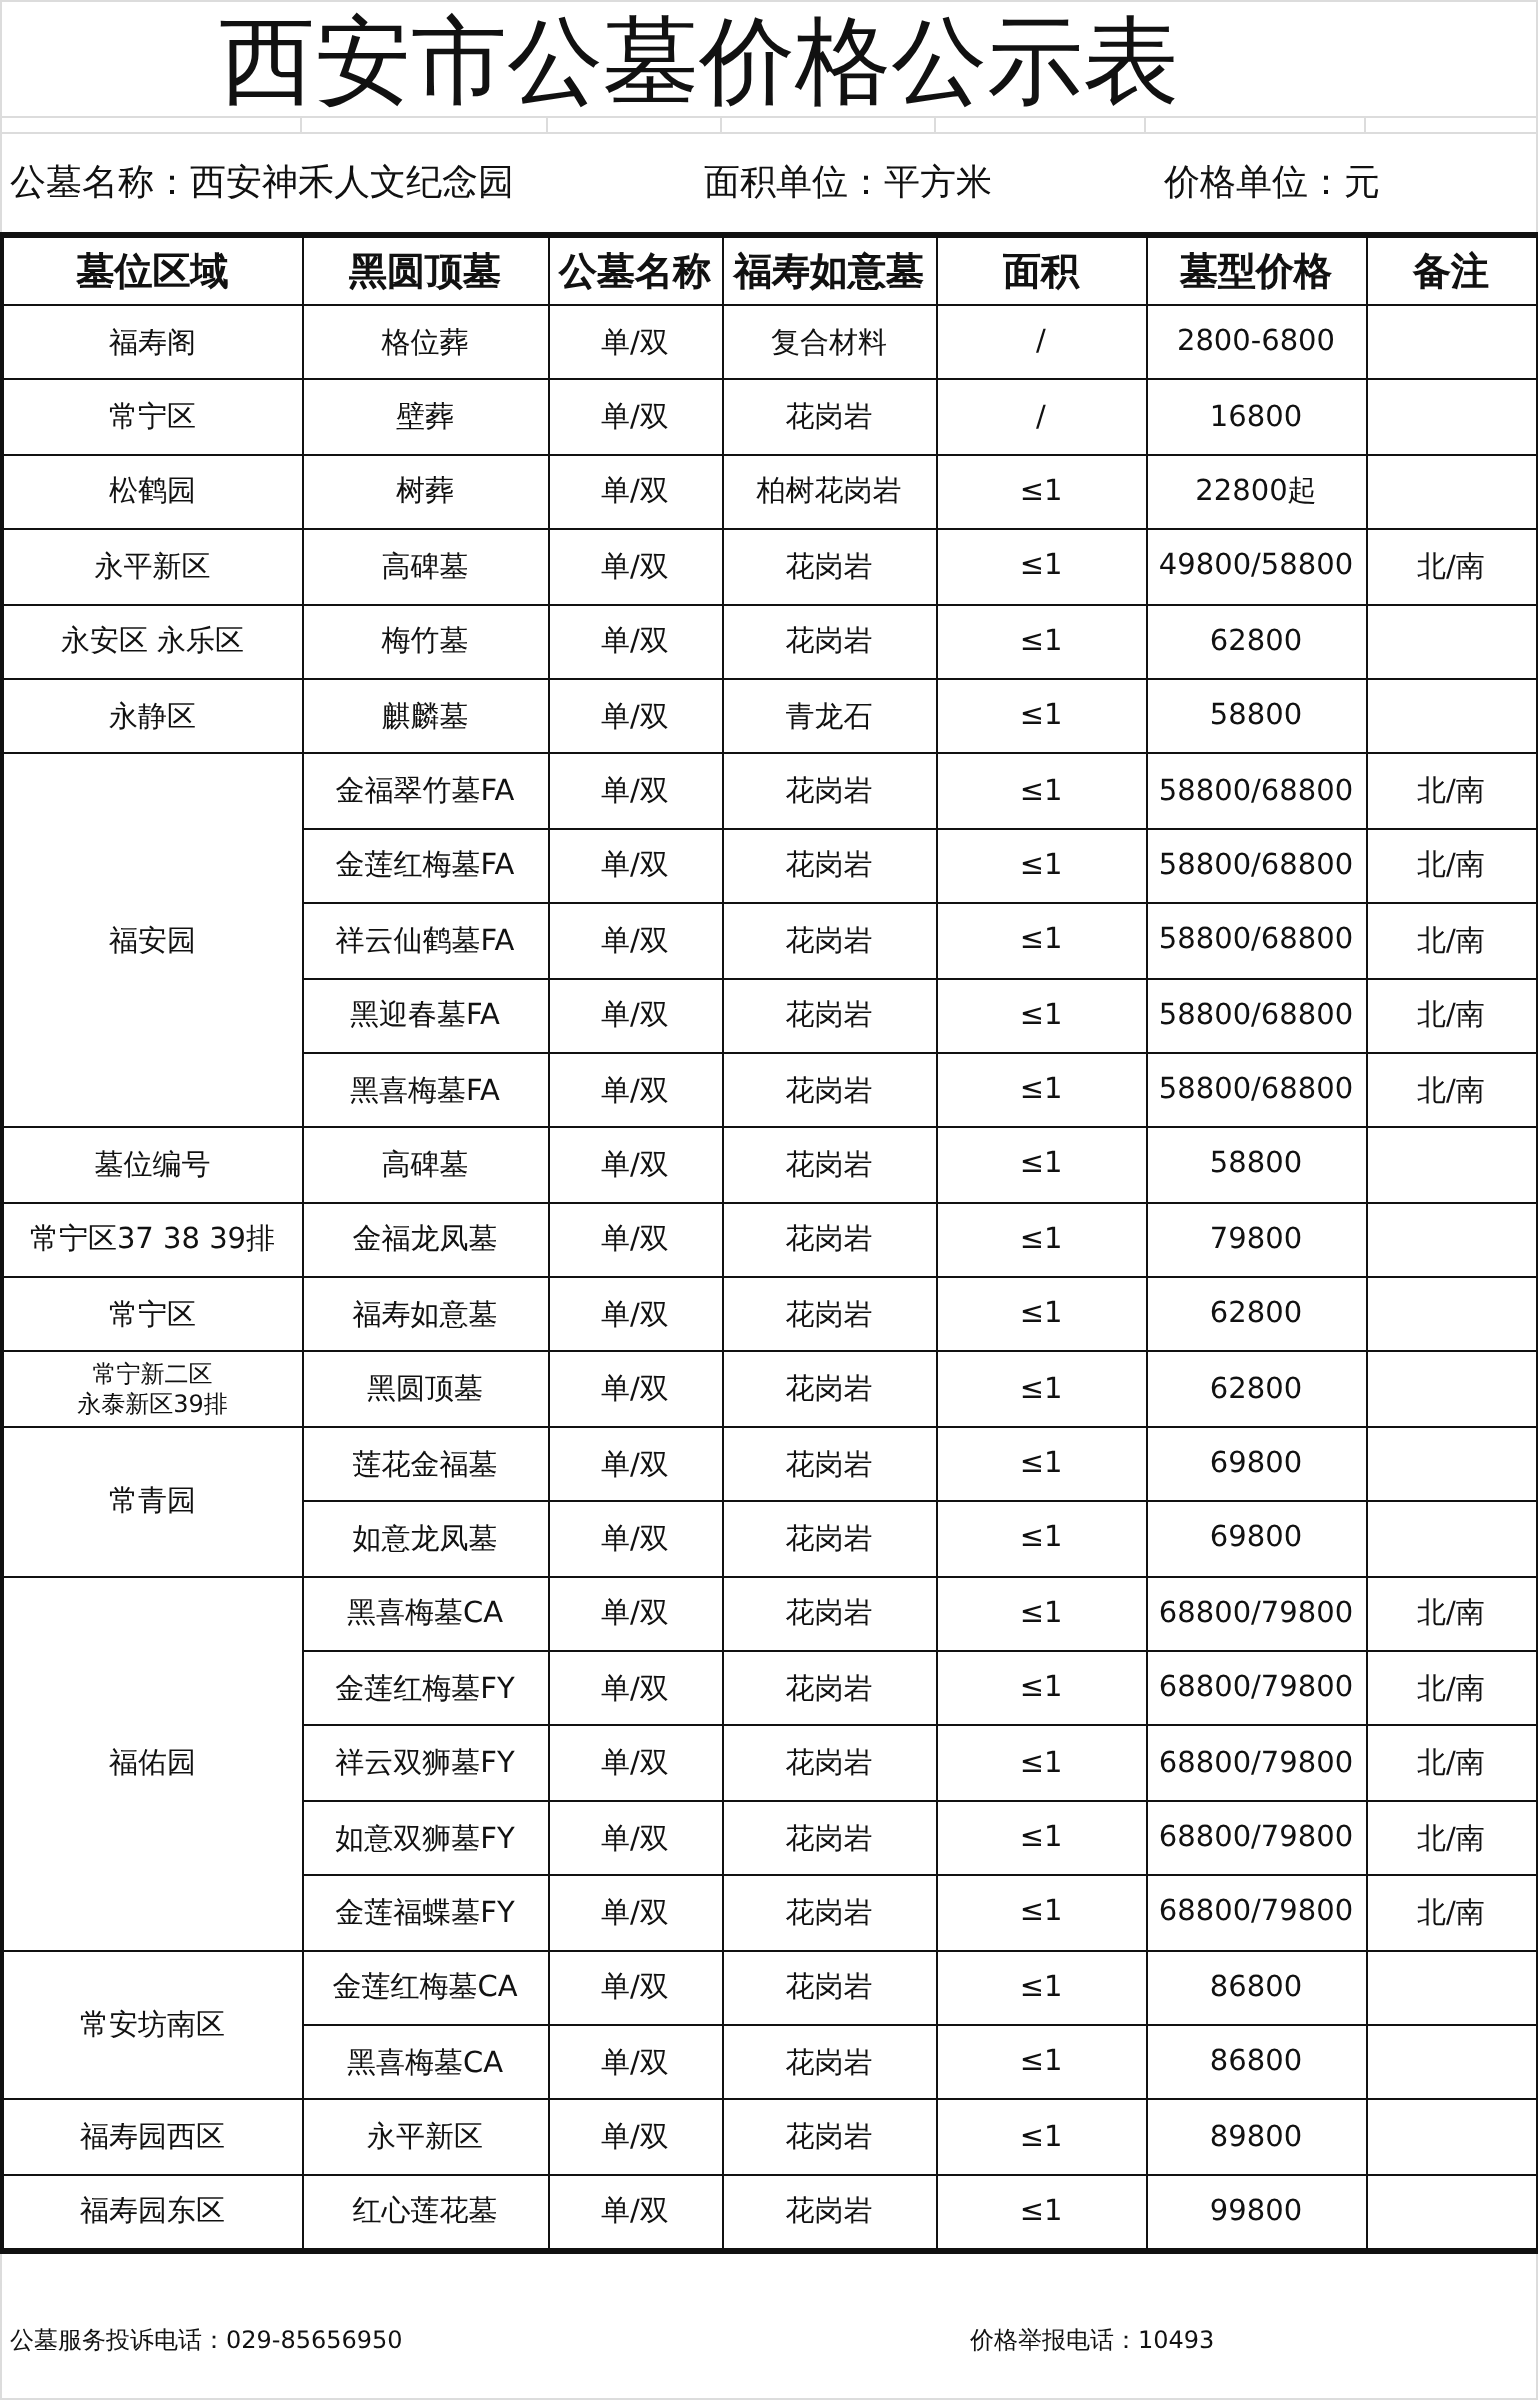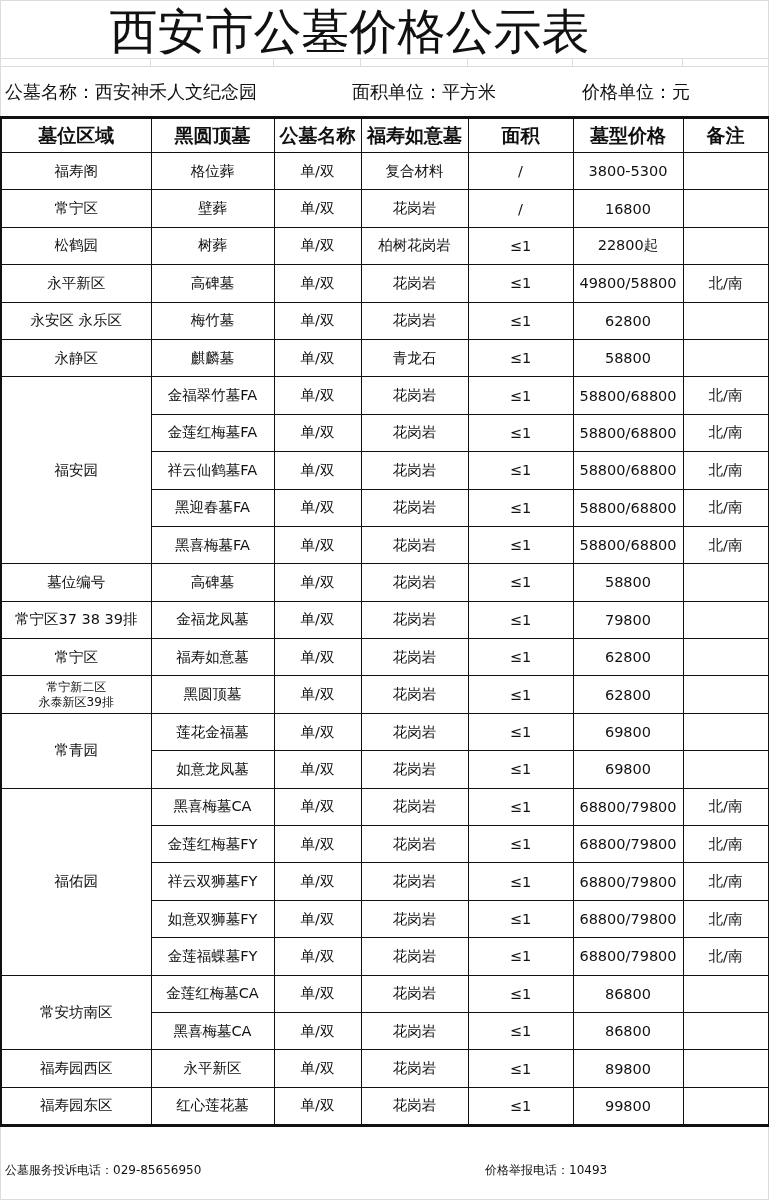--- a/index.html
+++ b/index.html
@@ -64,21 +64,21 @@
       <th>备注</th>
     </tr>
   </thead>
   <tbody id="tbody">
       <tr>
         <td>福寿阁</td>
         <td>格位葬</td>
         <td>单/双</td>
         <td>复合材料</td>
         <td>/</td>
-        <td>3800-5300</td>
+        <td>2800-6800</td>
         <td></td>
       </tr>
       <tr>
         <td>常宁区</td>
         <td>壁葬</td>
         <td>单/双</td>
         <td>花岗岩</td>
         <td>/</td>
         <td>16800</td>
         <td></td>

